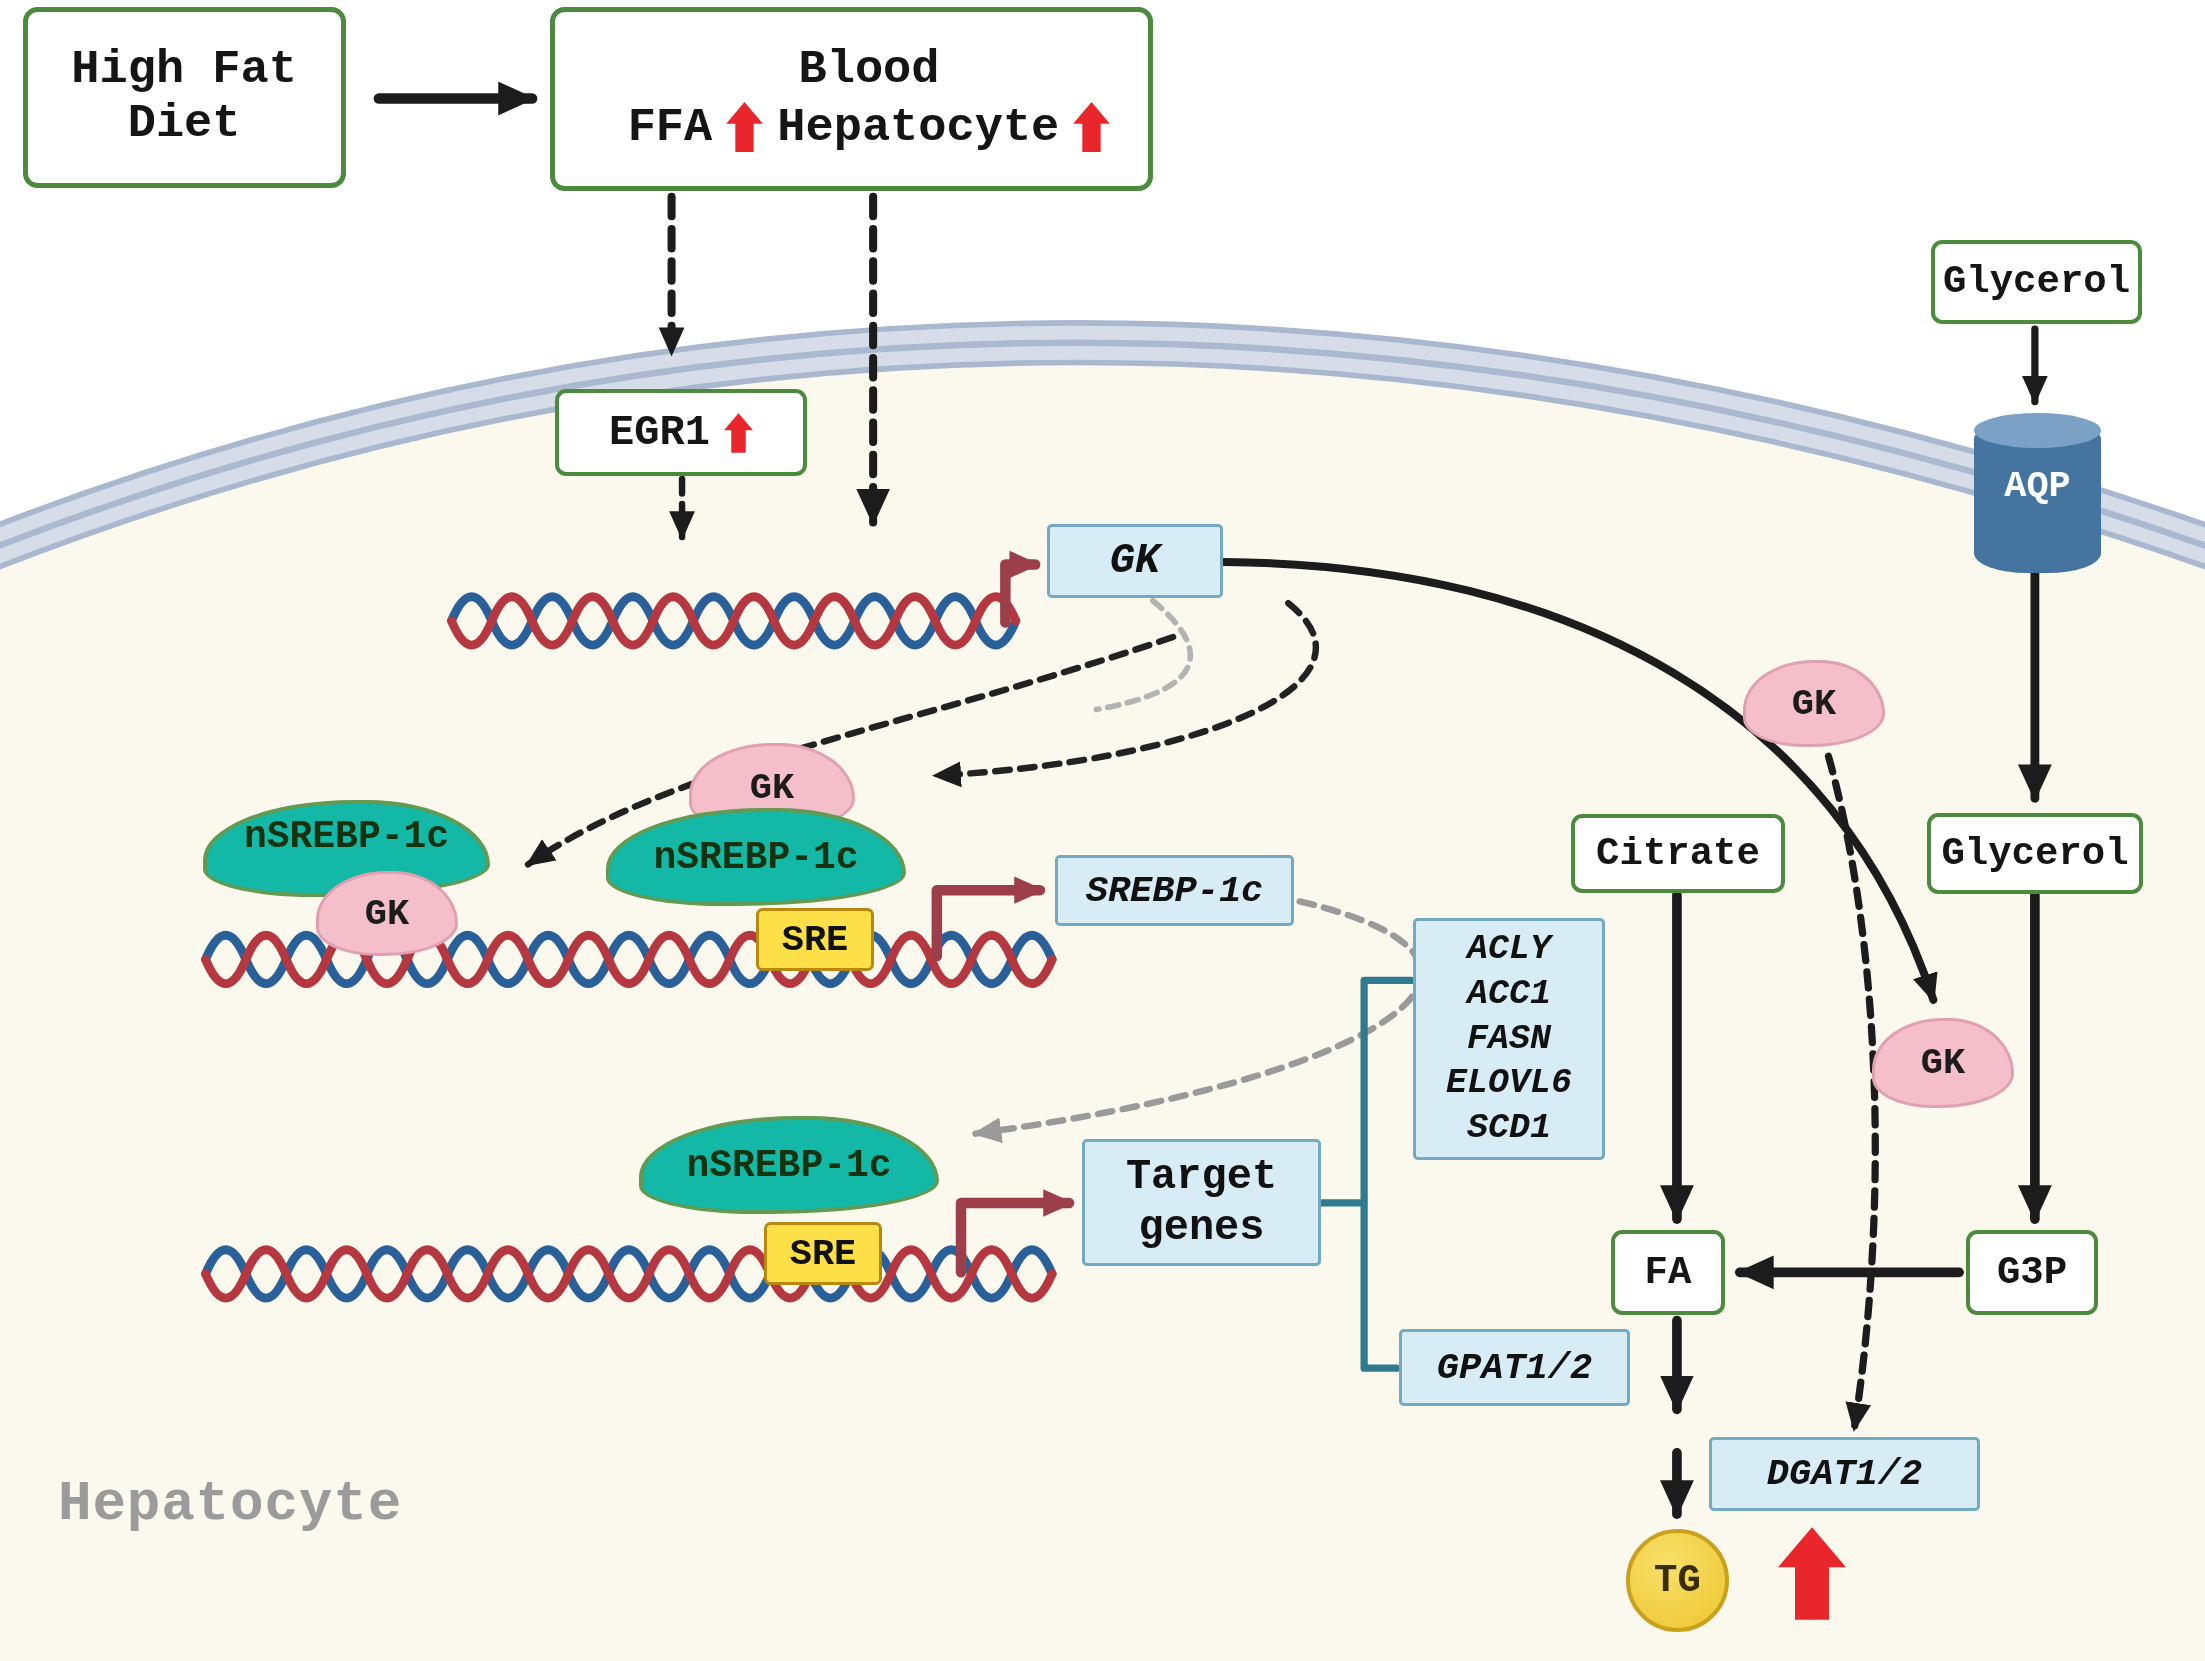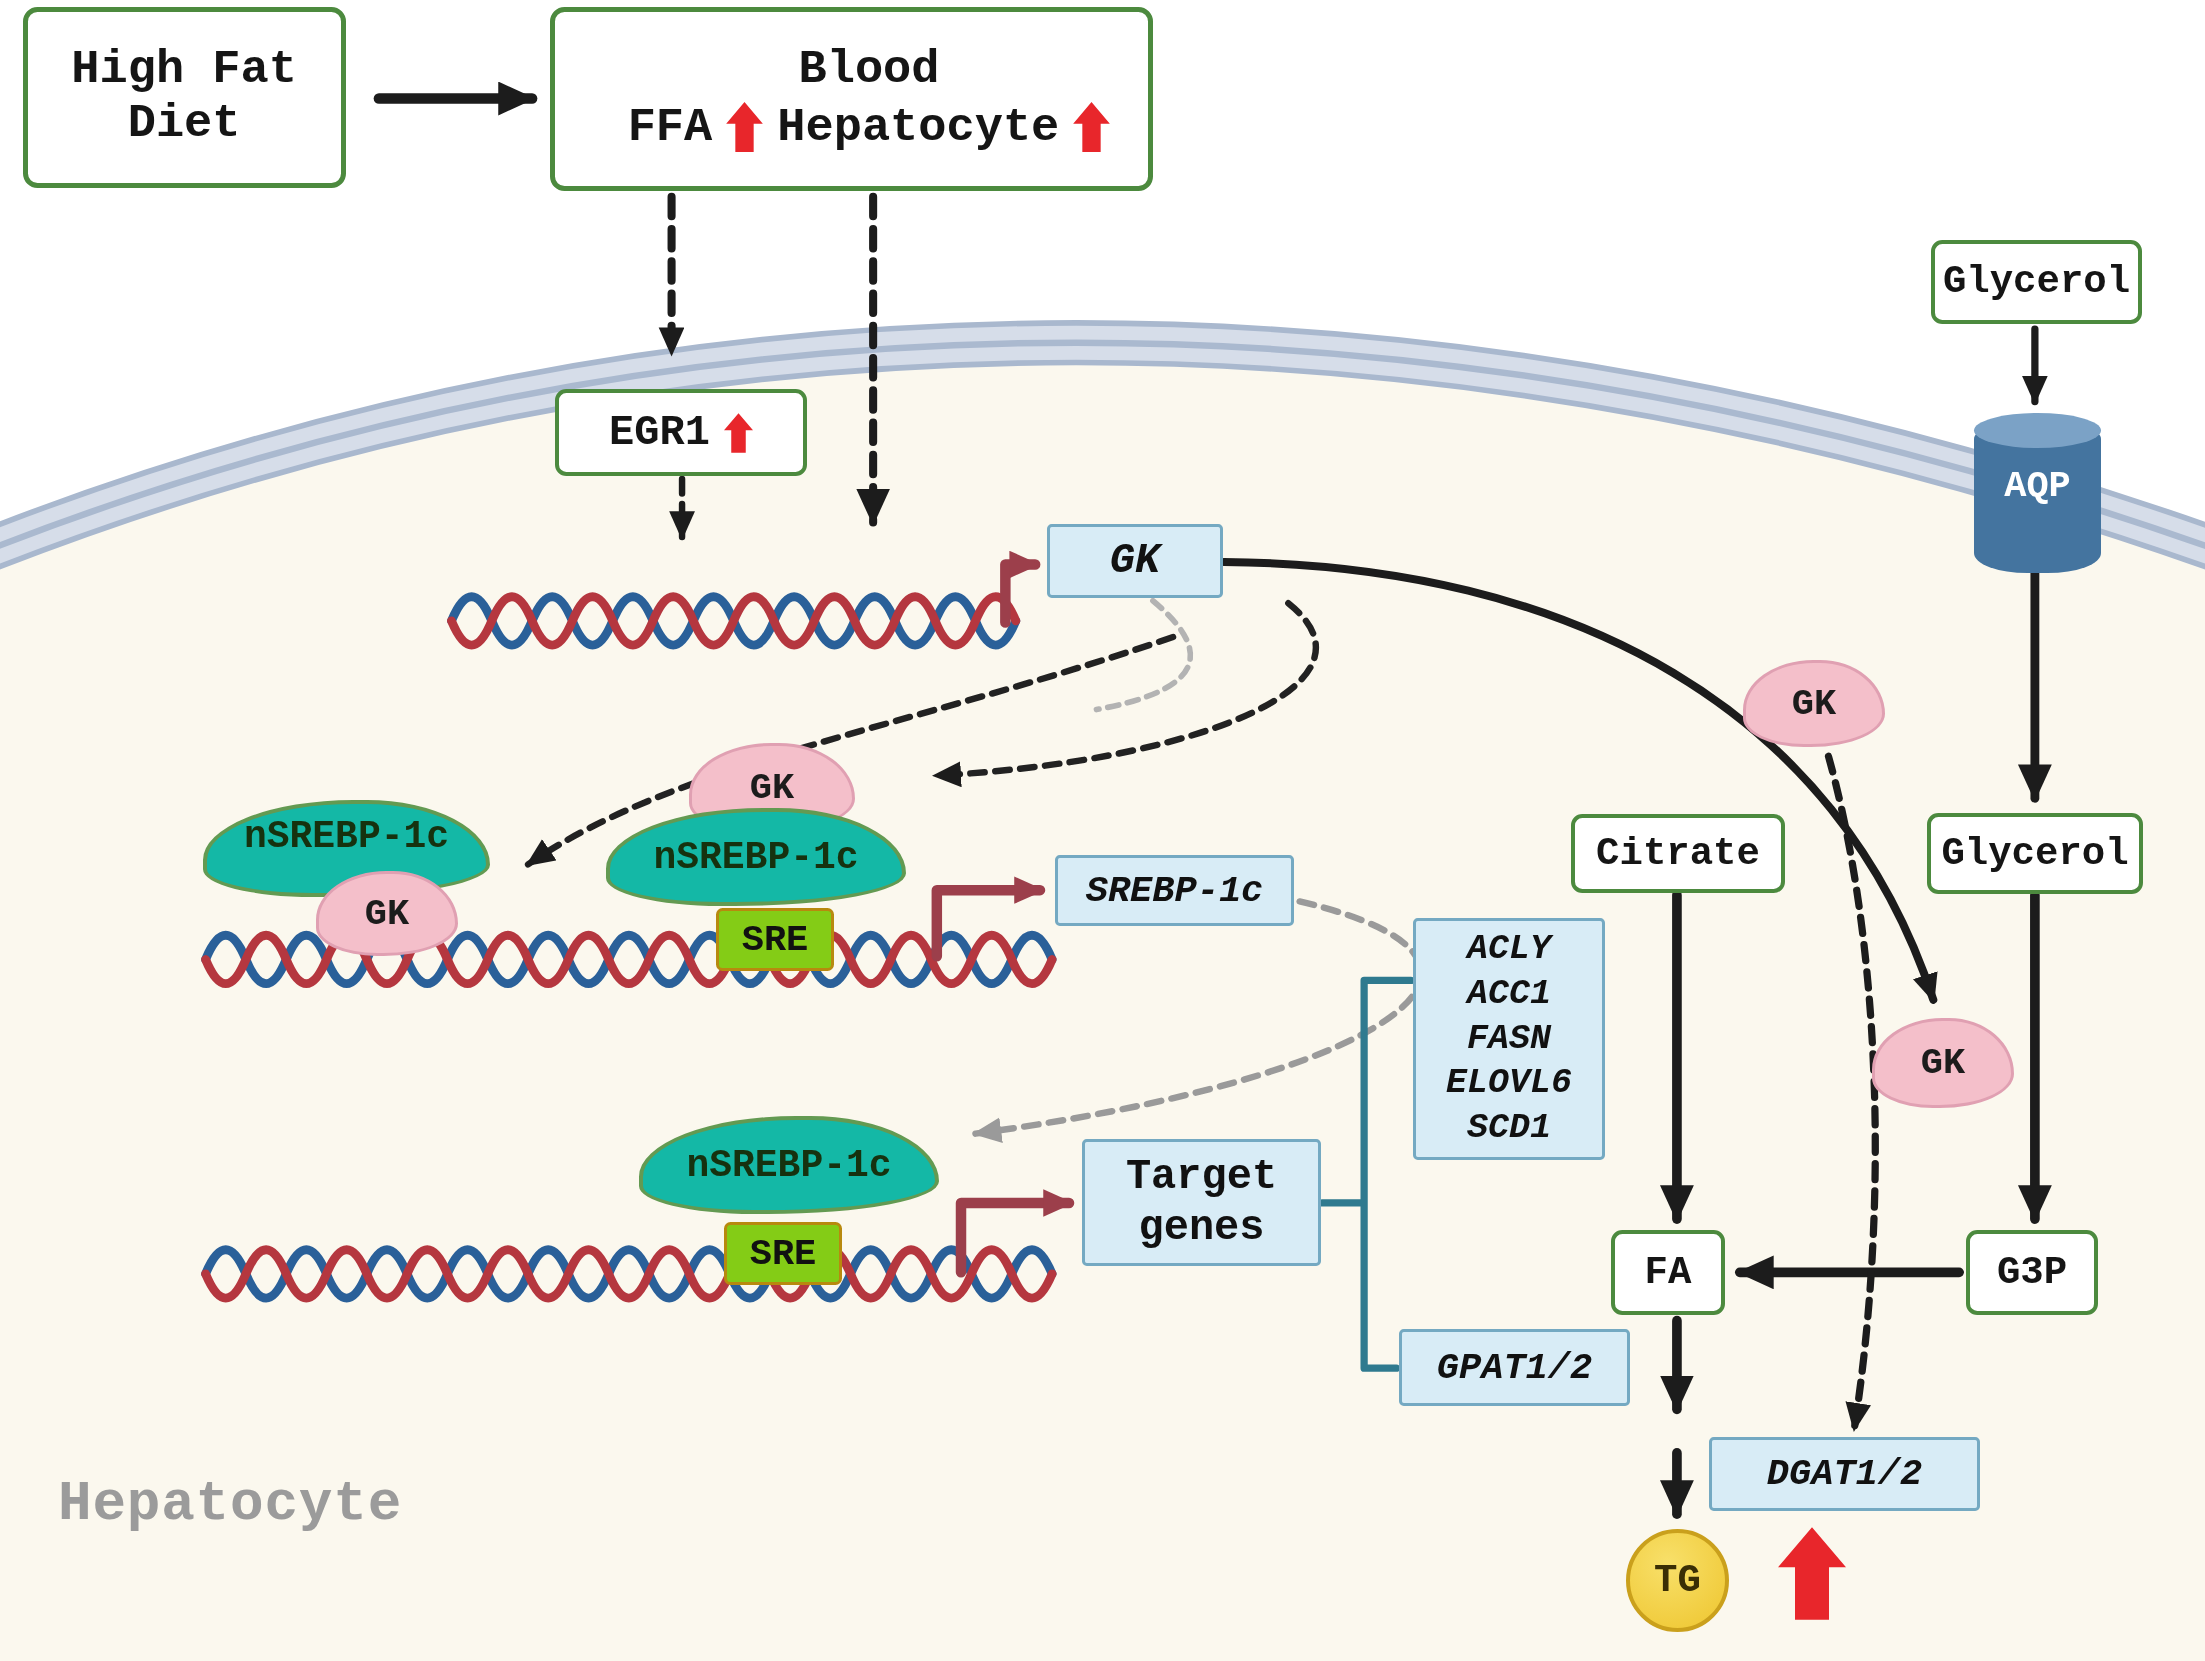--- a/index.html
+++ b/index.html
@@ -9,21 +9,21 @@
   }
   #bg{position:absolute;left:0;top:0;width:2205px;height:1661px;}
   .abs{position:absolute;display:flex;align-items:center;justify-content:center;text-align:center;box-sizing:border-box;}
   .box-green{background:#ffffff;border:5.6px solid #4c8a3e;border-radius:14.5px;font-weight:bold;color:#151515;}
   .box-blue{background:#d8ecf6;border:3.2px solid #74a9c2;border-radius:4.8px;font-weight:bold;color:#111111;}
   .italic{font-style:italic;}
   .blob-green{background:#14b8a6;border:4px solid #639a52;color:#16320f;font-weight:bold;
     border-radius:55% 45% 60% 40% / 65% 70% 35% 30%;}
   .blob-pink{background:#f4bfca;border:3.2px solid #e0a0b2;color:#1c1c1c;font-weight:bold;
     border-radius:52% 48% 55% 45% / 60% 65% 40% 35%;}
-  .sre{background:#84cc16;border:3.2px solid #b8890e;border-radius:6.5px;font-weight:bold;color:#111111;}
+  .sre{background:#fde047;border:3.2px solid #b8890e;border-radius:6.5px;font-weight:bold;color:#111111;margin-left:40px;}
   .up-arrow{display:inline-block;}
   .lines{display:flex;flex-direction:column;align-items:center;justify-content:center;}
   .row{display:flex;flex-direction:row;align-items:center;justify-content:center;gap:14px;}
   .gene-list div{line-height:1.28;}
   #aqp-body{position:absolute;left:0;top:18px;right:0;bottom:0;background:#44749f;border-radius:11.3px 11.3px 42% 42% / 8px 8px 14% 14%;}
   #aqp-top{position:absolute;left:0;top:0;width:100%;height:35px;background:#7ba2c6;border-radius:50%;}
   #aqp-label{position:absolute;left:0;top:52px;width:100%;text-align:center;color:#ffffff;font-weight:bold;font-size:37px;}
   #tg-circle{background:radial-gradient(circle at 40% 32%,#f8e06a,#eec52e);border:4.8px solid #caa01c;border-radius:50%;font-weight:bold;color:#3a2e05;}
   #hepatocyte-label{position:absolute;left:58px;top:1472px;font-size:56px;font-weight:bold;color:#9b9b9b;letter-spacing:0.8px;}
 </style>

